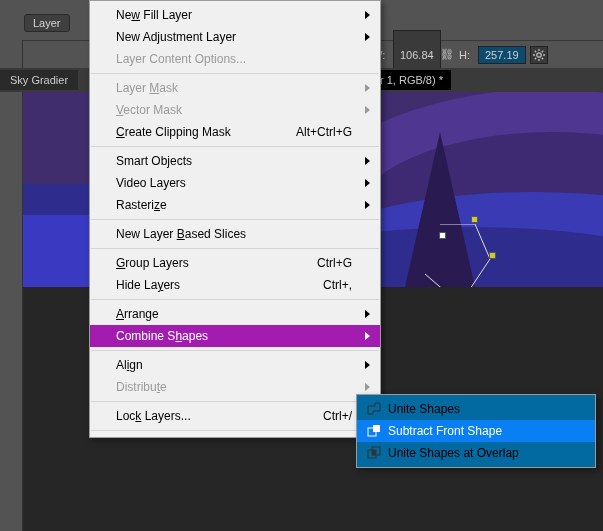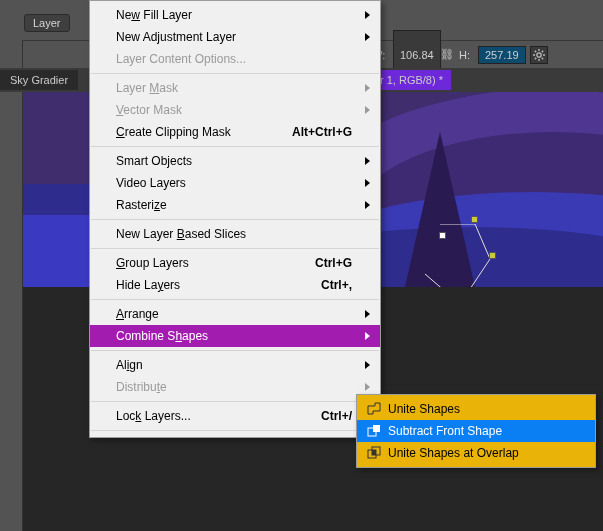--- a/index.html
+++ b/index.html
@@ -8,52 +8,52 @@
 
 .topbar { position: absolute; top: 0; left: 0; width: 603px; height: 40px; background: #535353; }
 .topbar .btn-layer { position: absolute; top: 14px; left: 24px; padding: 2px 8px; background: #3f3f3f; color: #d5d5d5; font-size: 11px; border: 1px solid #2a2a2a; border-radius: 3px; }
 .topbar2 { position: absolute; top: 40px; left: 0; width: 603px; height: 28px; background: #535353; border-top: 1px solid #383838; display:flex; align-items:center; color:#cfcfcf; font-size:11px;}
 .topbar2 .wlabel{ position:absolute; left:372px;} .topbar2 .wval{ position:absolute; left:393px; background:#3a3a3a; padding:18px 6px; border:1px solid #222;}
 .topbar2 .link{ position:absolute; left:440px;} .topbar2 .hlabel{ position:absolute; left:459px;} .topbar2 .hval{ position:absolute; left:478px; background:#0c4a6e; padding:2px 6px; border:1px solid #222;}
 .topbar2 .gear{ position:absolute; left:530px; width:18px;height:18px; background:#3a3a3a; border:1px solid #222; display:flex; align-items:center; justify-content:center;}
 .sidebar-left { position:absolute; top:40px; left:0; width:23px; height:491px; background:#535353; border-right:1px solid #333;}
 .tabbar { position:absolute; top:68px; left:0; width:603px; height:24px; background:#3a3a3a; display:flex; align-items:center; }
 .tabbar .tab { color:#ccc; font-size:11px; padding:4px 10px; background:#2a2a2a;}
-.tabbar .tabfrag { position:absolute; left:372px; color:#ccc; font-size:11px; background:#6d28d9; padding:4px 8px;}
+.tabbar .tabfrag { position:absolute; left:372px; color:#ccc; font-size:11px; background:#000000; padding:4px 8px;}
 .layers-label { position:absolute; top:46px; left:0; font-size:10px; color:#ccc; padding:3px 6px; background:#444; border:1px solid #2a2a2a;}
 
 
 .canvas { position:absolute; top:92px; left:23px; width:580px; height:271px; background:
   linear-gradient(#3f2d6e 0 92px, #2e2d8e 92px 123px, #3939c2 123px 195px, #1f1f1f 195px 100%); overflow:hidden;}
 .canvas .hillA{ position:absolute; top:0; left:280px; width:400px; height:220px; background:#4f3690; border-radius:50%/40%; transform:rotate(-8deg);}
 .canvas .hillB{ position:absolute; top:40px; left:330px; width:400px; height:220px; background:#3d2a72; border-radius:50%/40%;}
 .canvas .hillC{ position:absolute; top:100px; left:260px; width:500px; height:200px; background:#3a3ab5; border-radius:50%/40%;}
 .canvas .hillD{ position:absolute; top:135px; left:200px; width:500px; height:160px; background:#2e2d8e; border-radius:50%/40%;}
 .canvas .tree-tri{ position:absolute; top:40px; left:382px; width:0; height:0; border-left:35px solid transparent; border-right:35px solid transparent; border-bottom:155px solid #2a1a52;}
 .canvas .tree-trunk{ position:absolute; top:190px; left:411px; width:12px; height:32px; background:#2a1a52;}
 .canvas .path{ position:absolute; top:132px; left:402px; width:70px; height:80px; }
 .canvas .anchor{ position:absolute; width:7px; height:7px; background:#c9c93a; border:1px solid #555;}
 .canvas .anchor.a1{ top:124px; left:448px;} .canvas .anchor.a2{ top:160px; left:466px;} .canvas .anchor.a3{ top:140px; left:416px; background:#fff;}
 .canvas-dark { position:absolute; top:287px; left:23px; width:580px; height:244px; background:#262626;}
 
 
 .menu { position:absolute; top:0; left:65px; width:292px; background:#f0f0f0; border:1px solid #9b9b9b; box-shadow:3px 3px 6px rgba(0,0,0,.35); font-size:12px; color:#000; padding:3px 0;margin-left:24px;}
 .menu .item { display:flex; align-items:center; height:22px; padding:0 28px 0 26px; position:relative; white-space:nowrap;}
 .menu .item.disabled { color:#9a9a9a; }
-.menu .item .shortcut { position:absolute; right:28px; color:#000;font-weight:bold;}
+.menu .item .shortcut { position:absolute; right:28px; color:#000;}
 .menu .item.disabled .shortcut{ color:#9a9a9a;}
 .menu .item .arrow { position:absolute; right:10px; width:0;height:0; border-top:4px solid transparent; border-bottom:4px solid transparent; border-left:5px solid #000;}
 .menu .item.disabled .arrow{ border-left-color:#9a9a9a;}
 .menu .sep { height:1px; background:#d4d4d4; margin:3px 1px;}
 .menu .item.highlight { background:#a21caf; color:#fff;}
 .menu .item.highlight .arrow{border-left-color:#fff;}
 .menu .u{ text-decoration:underline; }
 
 
-.submenu { position:absolute; top:394px; left:356px; width:240px; background:#eab308; border:1px solid #9b9b9b; box-shadow:3px 3px 6px rgba(0,0,0,.35); font-size:12px; padding:3px 0;}
+.submenu { position:absolute; top:394px; left:356px; width:240px; background:#0369a1; border:1px solid #9b9b9b; box-shadow:3px 3px 6px rgba(0,0,0,.35); font-size:12px; padding:3px 0;}
 .submenu .item{ display:flex; align-items:center; height:22px; padding:0 14px 0 10px; position:relative;}
 .submenu .item.highlight{ background:#0a7ff3; color:#fff;}
 .submenu .ico{ width:14px; height:14px; margin-right:7px; display:inline-flex; align-items:center; justify-content:center;}
 .submenu svg{ display:block;}
 </style>
 </head>
 <body>
 
 <div class="topbar">
   <div class="btn-layer">Layer</div>

